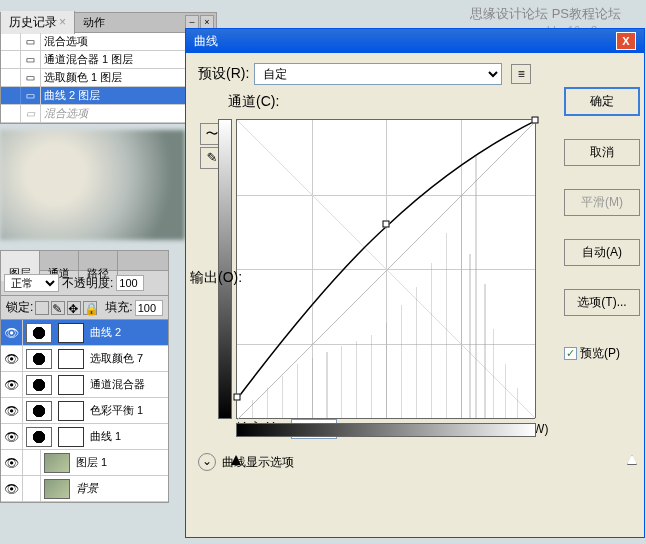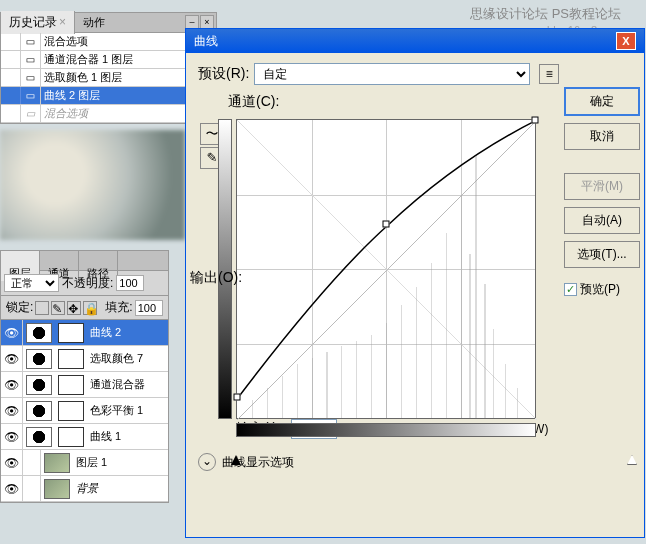--- a/index.html
+++ b/index.html
@@ -63,21 +63,21 @@
 .gradient-v{width:14px;height:300px;background:linear-gradient(to top,#000,#fff);position:absolute;left:-18px;top:0;border:1px solid #666}
 .gradient-h{width:300px;height:14px;background:linear-gradient(to right,#000,#fff);margin-top:4px;border:1px solid #666}
 .gh-handle{width:10px;height:10px;background:#000;position:absolute;left:-5px;bottom:-28px;clip-path:polygon(50% 0,100% 100%,0 100%)}
 .io-row{display:flex;align-items:center;gap:10px;margin-top:6px}
 .io-input{width:46px;border:1px solid #7f9db9;padding:2px}
 .eyedrops{display:flex;gap:12px;margin-left:20px}
 .edrop{width:18px;height:18px;font-size:14px}
 .expand-row{margin-top:14px;display:flex;align-items:center;gap:6px}
 .expand-btn{width:18px;height:18px;border:1px solid #888;border-radius:50%;text-align:center;line-height:15px;background:#ece9d8}
 
-.right-buttons{position:absolute;right:4px;top:58px;display:flex;flex-direction:column;gap:7px;width:76px}
+.right-buttons{position:absolute;right:4px;top:58px;display:flex;flex-direction:column;gap:23px;width:76px}
 .rbtn{border:1px solid #888;background:#ece9d8;padding:4px 2px;text-align:center;font-size:12px}
 .rbtn.disabled{color:#999}
 .preview-chk{display:flex;align-items:center;gap:3px;margin-top:6px;font-size:12px}
 .pchk{width:13px;height:13px;border:1px solid #7f9db9;background:#fff;color:#2a8a2a;text-align:center;line-height:11px;font-size:11px}
 </style>
 </head>
 <body>
 
 <div class="watermark">思缘设计论坛 PS教程论坛</div>
 <div class="watermark2">bbs.16xx8.com</div>
@@ -189,21 +189,21 @@
 </div>
 
 <div class="curves-dlg">
   <div class="curves-title">
     <span>曲线</span>
     <div class="curves-close">X</div>
   </div>
   <div class="curves-body">
     <div class="crow">
       <span class="clabel">预设(R):</span>
-      <select class="csel" style="width:276px"><option>自定</option></select>
+      <select class="csel" style="width:248px"><option>自定</option></select>
       <span style="width:20px;height:20px;border:1px solid #888;text-align:center;line-height:18px;margin-left:4px">≡</span>
     </div>
     <div class="crow" style="margin-left:30px">
       <span class="clabel">通道(C):</span>
     </div>
 
     <div class="curve-area">
       <div class="curve-tools">
         <div class="ctool">〜</div>
         <div class="ctool">✎</div>
@@ -273,21 +273,21 @@
 
     <div class="expand-row">
       <div class="expand-btn">⌄</div>
       <span>曲线显示选项</span>
     </div>
   </div>
 
   <div class="right-buttons">
     <div class="rbtn" style="border:2px solid #3a7de0">确定</div>
     <div class="rbtn">取消</div>
-    <div class="rbtn disabled" style="margin-top:16px">平滑(M)</div>
+    <div class="rbtn disabled" style="margin-top:0">平滑(M)</div>
     <div class="rbtn">自动(A)</div>
     <div class="rbtn">选项(T)...</div>
     <div class="preview-chk">
       <div class="pchk">✓</div>
       <span>预览(P)</span>
     </div>
   </div>
 </div>
 
 </body></html>

